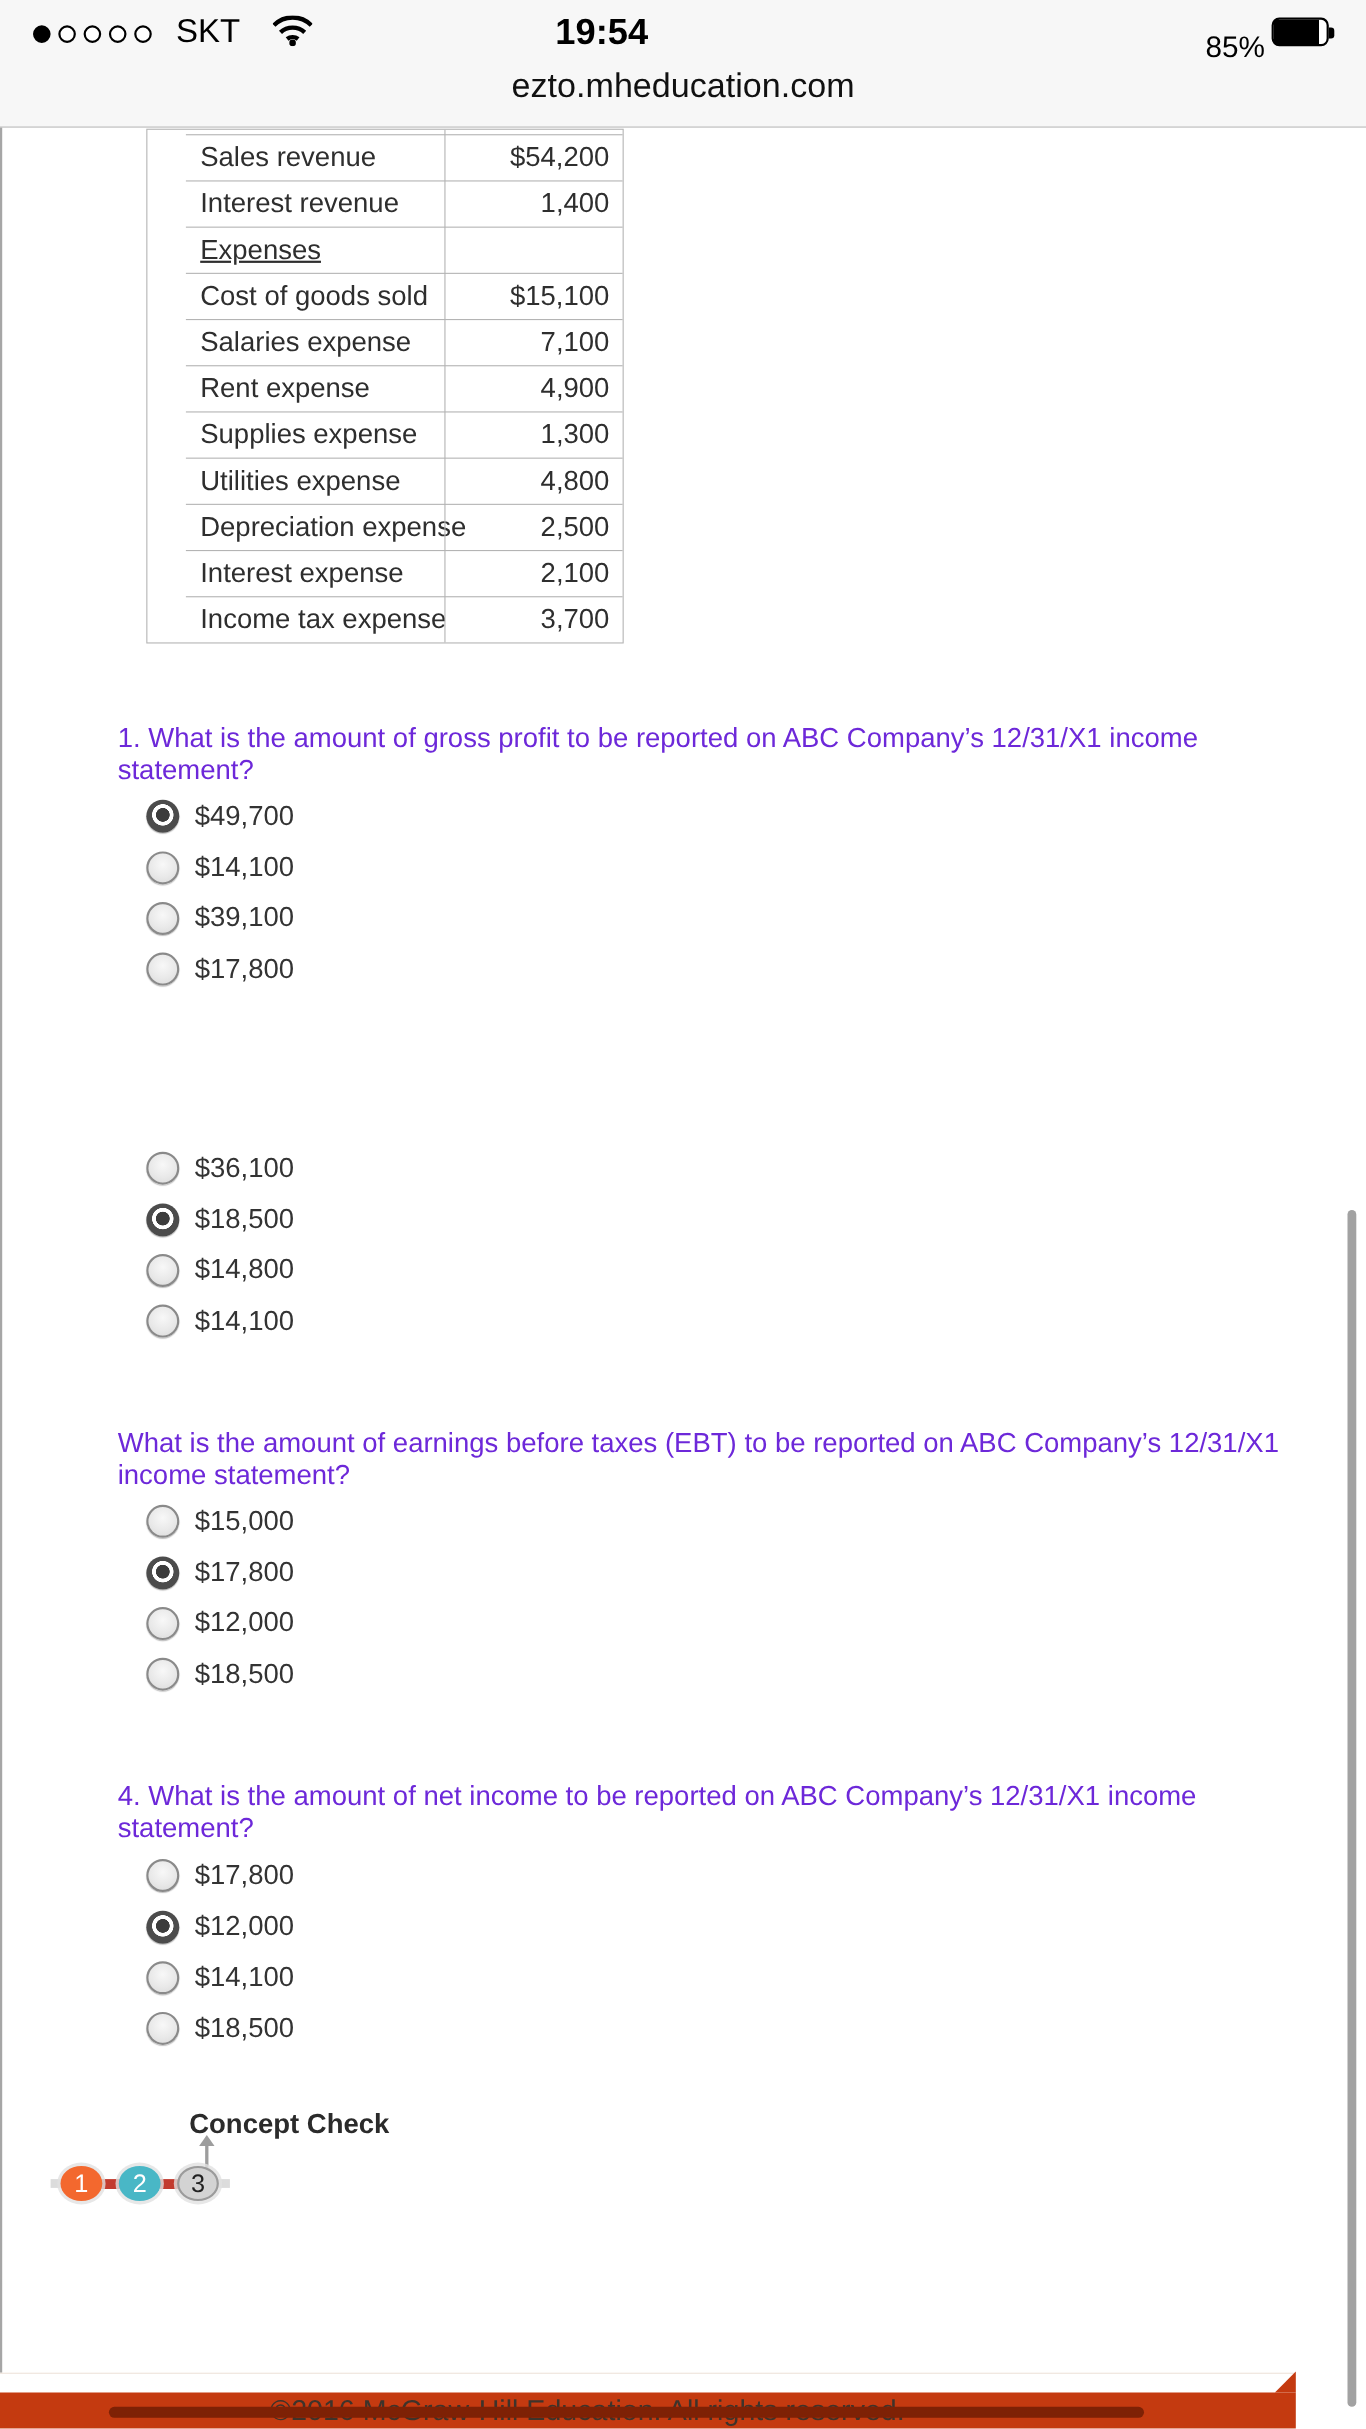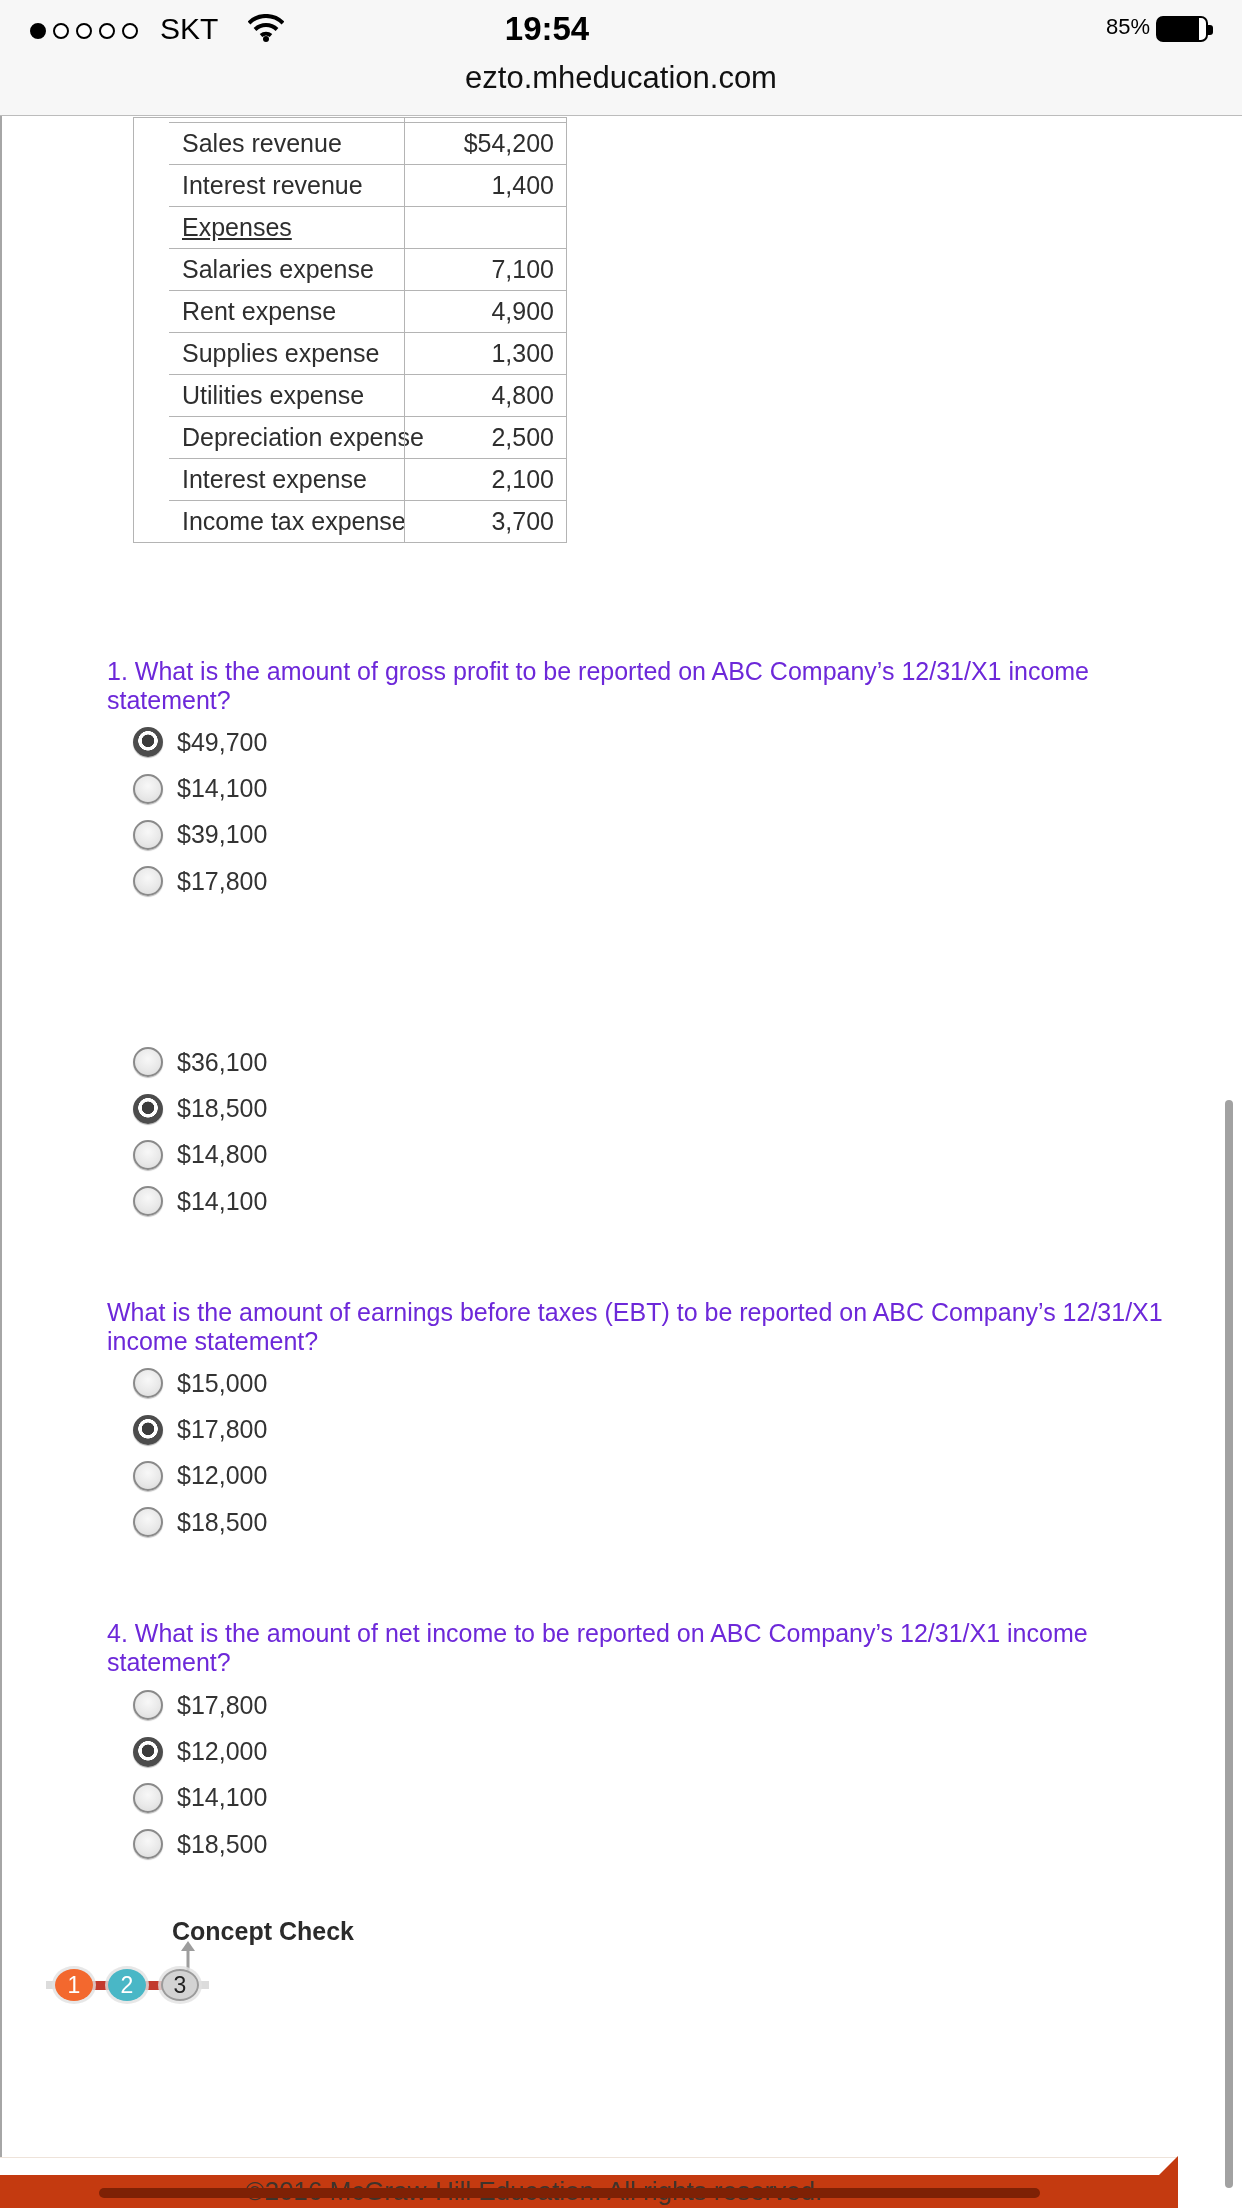--- a/index.html
+++ b/index.html
@@ -9,21 +9,21 @@
   
   .header{position:absolute;left:0;top:0;width:1242px;height:116px;background:#f7f7f7;
           border-bottom:1px solid #bcbcbc;box-sizing:border-box;}
   .statusbar{position:absolute;left:0;top:10px;width:1242px;height:42px;}
   .signal{position:absolute;left:30px;top:13px;display:flex;gap:7px;align-items:center;}
   .dot{width:16px;height:16px;border-radius:50%;border:2px solid #000;box-sizing:border-box;background:#fff;}
   .dot.filled{background:#000;}
   .carrier{position:absolute;left:160px;top:2px;font-size:30px;color:#000;}
   .wifi{position:absolute;left:248px;top:4px;}
   .time{position:absolute;left:0;width:1094px;text-align:center;top:0;font-size:33px;font-weight:bold;color:#000;}
-  .batt-pct{position:absolute;right:92px;top:4px;font-size:22px;color:#000;}
+  .batt-pct{position:absolute;right:92px;top:18px;font-size:27px;color:#000;}
   .battery{position:absolute;right:34px;top:6px;width:52px;height:26px;border:2px solid #000;border-radius:7px;
            background:linear-gradient(90deg,#000 0 86%,#fff 86%);box-sizing:border-box;}
   .battery:after{content:"";position:absolute;right:-7px;top:7px;width:5px;height:10px;background:#000;
            border-radius:0 3px 3px 0;}
   .urlrow{position:absolute;left:0;top:60px;width:1242px;text-align:center;font-size:31px;color:#111;}
 
   
   .left-rule{position:absolute;left:0px;top:116px;width:2px;height:2041px;background:#a6a6a6;}
 
   
@@ -116,20 +116,24 @@
       </div>
     <div class="frow">
         <div class="fcell-l">Interest revenue</div>
         <div class="fcell-v">1,400</div>
       </div>
     <div class="frow">
         <div class="fcell-l u">Expenses</div>
         <div class="fcell-v"></div>
       </div>
     <div class="frow">
+        <div class="fcell-l">Cost of goods sold</div>
+        <div class="fcell-v">$15,100</div>
+      </div>
+    <div class="frow">
         <div class="fcell-l">Salaries expense</div>
         <div class="fcell-v">7,100</div>
       </div>
     <div class="frow">
         <div class="fcell-l">Rent expense</div>
         <div class="fcell-v">4,900</div>
       </div>
     <div class="frow">
         <div class="fcell-l">Supplies expense</div>
         <div class="fcell-v">1,300</div>

